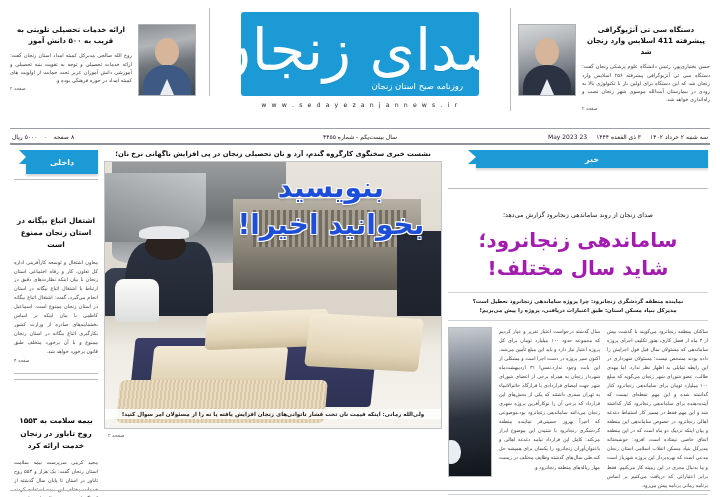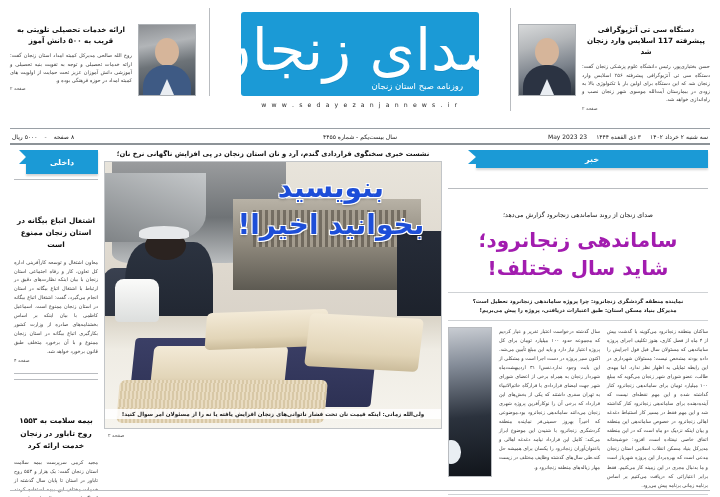--- a/index.html
+++ b/index.html
@@ -424,21 +424,21 @@
 </style>
 </head>
 <body>
 
 <div class="page">
 
   <div class="masthead">
 
     <div class="teaser teaser-r">
       <div class="teaser-text">
-        <div class="teaser-head">دستگاه سی تی آنژیوگرافی پیشرفته 117 اسلایس وارد زنجان شد</div>
+        <div class="teaser-head">دستگاه سی تی آنژیوگرافی پیشرفته 411 اسلایس وارد زنجان شد</div>
         <div class="teaser-body">حسن بختیاری‌پور، رئیس دانشگاه علوم پزشکی زنجان گفت: دستگاه سی تی آنژیوگرافی پیشرفته ۲۵۶ اسلایس وارد زنجان شد که این دستگاه برای اولین بار با تکنولوژی بالا به زودی در بیمارستان آیت‌الله موسوی شهر زنجان نصب و راه‌اندازی خواهد شد.</div>
         <div class="teaser-more">صفحه ۲</div>
       </div>
       <div class="teaser-photo photo-b">
         <div class="face face-head"></div>
         <div class="face-body body-dark"></div>
         <div class="shirt"></div>
       </div>
     </div>
 
@@ -499,21 +499,21 @@
             <div class="r-col">ساکنان منطقه زنجانرود می‌گویند با گذشت بیش از ۴ ماه از فصل کاری، هنوز تکلیف اجرای پروژه ساماندهی که مسئولان سال قبل قول اجرایش را داده بودند مشخص نیست؛ مسئولان شهرداری در این رابطه تمایلی به اظهار نظر ندارد. اما مهدی طالب، عضو شورای شهر زنجان می‌گوید که مبلغ ۱۰۰ میلیارد تومان برای ساماندهی زنجانرود کنار گذاشته شده و این مهم نقطه‌ای نیست که آینده‌دهنده برای ساماندهی زنجانرود کنار گذاشته شد و این مهم فقط در مسیر کار استنباط دغدغه اهالی زنجانرود در خصوص ساماندهی این منطقه و بیان اینکه نزدیک دو ماه است که در این منطقه اتفاق خاصی نیفتاده است، افزود: خوشبختانه مدیرکل بنیاد مسکن انقلاب اسلامی استان زنجان مدعی است که بهره‌برداز این پروژه شهرباز است و ما بدنبال مجری در این زمینه کار می‌کنیم. فقط برابر اعتباراتی که دریافت می‌کنیم بر اساس برنامه زمانی برنامه پیش می‌رود.</div>
             <div class="r-col">سال گذشته درخواست اعتبار تقریر و عیار کردیم که مجموعه حدود ۱۰۰ میلیارد تومان برای کل پروژه اعتبار نیاز دارد و باید این مبلغ تأمین می‌شد. اکنون سیر پروژه در دست اجرا است و مشکلی از این بابت وجود ندارد.نفس‌ا ۳۱ اردیبهشت‌ماه شهردار زنجان به همراه برخی از اعضای شورای شهر جهت امضای قراردادی با قرارگاه خاتم‌الانبیاء به تهران سفری داشتند که یکی از بخش‌های این قرارداد که برخی آن را نوکارآفرین پروژه شهری زنجان می‌دانند ساماندهی زنجانرود بود.موضوعی که اخیراً بهروز حسینی‌فر نماینده منطقه گردشگری زنجانرود با شنیدن این موضوع ابراز می‌کند: کامل این قرارداد نیامد دغدغه اهالی و باعنوان‌آوران زنجانرود را یکسان برای همیشه حل کند.طی سال‌های گذشته وظایف مختلف در زیست مهار زباله‌های منطقه زنجانرود و.</div>
           </div>
           <div class="r-photo"></div>
         </div>
         <div class="r-more">صفحه ۳</div>
       </div>
     </div>
 
     <div class="center-col">
-      <div class="overline">نشست خبری سخنگوی قراردادی گندم، آرد و نان استان زنجان در پی افزایش ناگهانی نرخ نان؛</div>
+      <div class="overline">نشست خبری سخنگوی کارگروه گندم، آرد و نان تحصیلی زنجان در پی افزایش ناگهانی نرخ نان؛</div>
       <div class="feature-photo">
         <div class="bk-wall"></div>
         <div class="bk-hood"></div>
         <div class="bk-hood2"></div>
         <div class="bk-oven"></div>
         <div class="bk-grill"></div>
         <div class="bk-dark-r"></div>
         <div class="bk-worker2"></div>
         <div class="bk-worker"></div>
         <div class="bk-head"></div>

